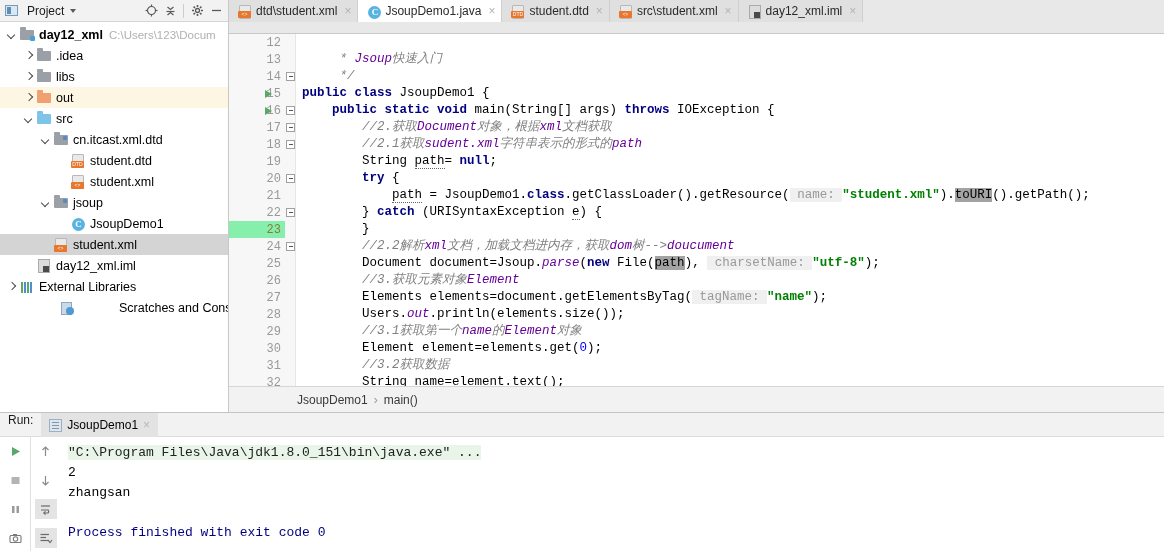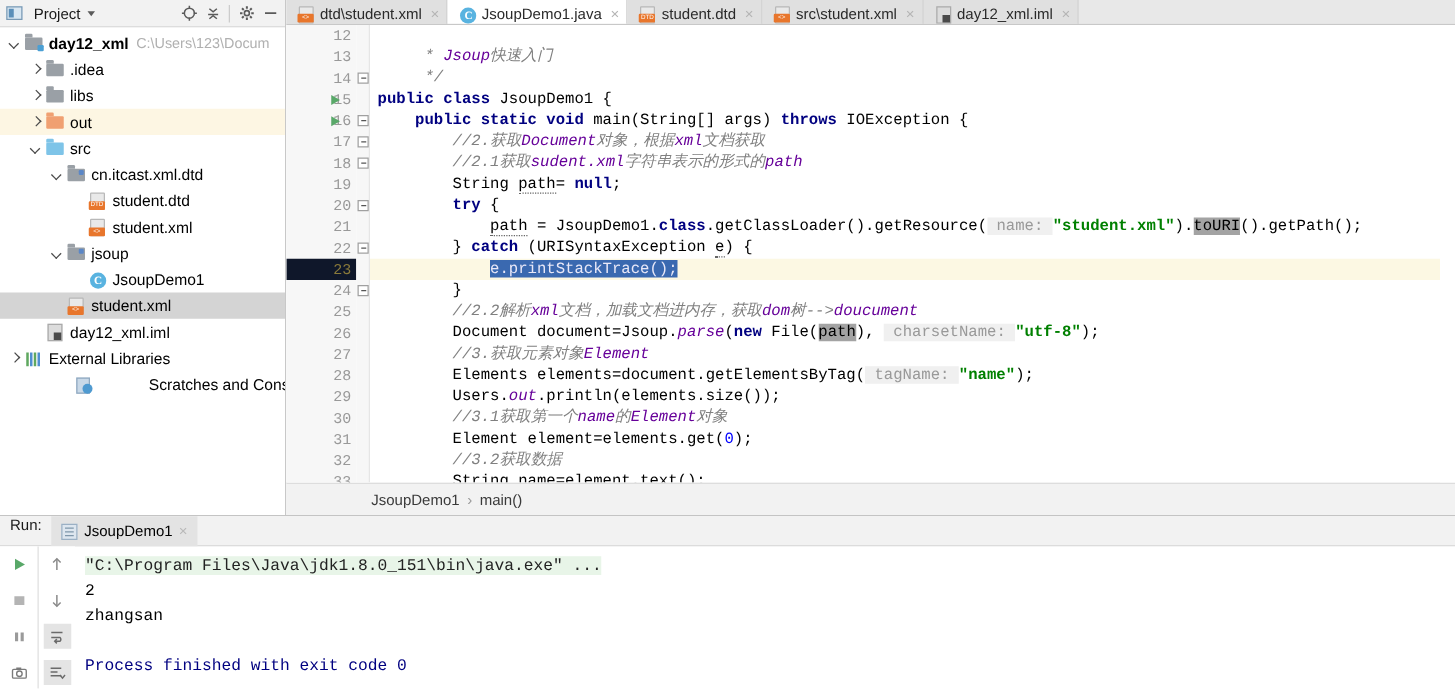--- a/index.html
+++ b/index.html
@@ -62,31 +62,31 @@
   .exlib i{display:block;width:2px;height:11px;background:#5fa85f;}
   .exlib i:nth-child(2){background:#4f8fd0;}
   .exlib i:nth-child(3){background:#5fa85f;}
   .exlib i:nth-child(4){background:#4f8fd0;}
   .scr{position:absolute;left:2px;top:2px;width:12px;height:12px;}
   .scr::before{content:"";position:absolute;left:0;top:0;width:9px;height:11px;background:#c9d9e8;border:1px solid #8fa8c0;}
   .scr::after{content:"";position:absolute;right:-1px;bottom:-1px;width:8px;height:8px;border-radius:50%;background:#4f9ad0;}
 
   
   .editor-area { flex:1; display:flex; flex-direction:column; border-left:1px solid #c8c8c8; overflow:hidden;}
-  .tabbar { height:20px; display:flex; background:#e8e8e8; border-bottom:1px solid #c8c8c8; overflow:hidden;}
+  .tabbar { height:34px; display:flex; background:#e8e8e8; border-bottom:1px solid #c8c8c8; overflow:hidden;}
   .tab { display:flex;align-items:center;gap:4px;padding:0 6px 0 8px; height:22px; font-size:12px; color:#2a2a2a; border-right:1px solid #cfcfcf; background:#e0e0e0;}
   .tab.active { background:#ffffff; }
   .tab .ti{width:15px;height:15px;flex:0 0 15px;position:relative;}
   .tab .x{color:#b4b4b4;font-size:12px;margin-left:3px;}
   .tabfill{flex:1;background:#e8e8e8;border-bottom:0;}
 
   .code-wrap { flex:1; position:relative; display:flex; overflow:hidden; background:#ffffff;}
   .gutter { width:56px; flex:0 0 56px; background:#f7f7f7; position:relative; }
   .gut-row { height:17px; display:flex; align-items:center; justify-content:flex-end; padding-right:4px; font-family:"Liberation Mono", monospace; font-size:12px; color:#999999;}
-  .gut-row.cur { background:#0f172a; color:#8a7a3a;padding-left:16px;}
+  .gut-row.cur { background:#86efac; color:#8a7a3a;padding-left:16px;}
   .runmark{position:absolute;left:33px;width:13px;height:17px;display:flex;align-items:center;justify-content:center;}
   .runmark::after{content:"";width:0;height:0;border-left:7px solid #59a869;border-top:4.5px solid transparent;border-bottom:4.5px solid transparent;}
   .foldcol{width:11px;flex:0 0 11px;background:#f7f7f7;border-right:1px solid #e6e6e6;position:relative;}
   .foldmark{position:absolute;left:1px;width:9px;height:17px;}
   .foldmark .bx{position:absolute;left:0;top:3.5px;width:9px;height:9px;border:1px solid #a0a0a0;background:#fff;}
   .foldmark .bx::after{content:"";position:absolute;left:1.5px;top:3.5px;width:4px;height:1px;background:#555;}
 
   .code { flex:1; position:relative; font-family:"Liberation Mono", monospace; font-size:12.5px; overflow:hidden;}
   .cl { height:17px; line-height:17px; white-space:pre; padding-left:6px;}
   .cl.cur { background:#fcf8e3; }
@@ -413,21 +413,20 @@
             <div class="cl"><span class="cm">     * </span><span class="nm">Jsoup</span><span class="cm">快速入门</span></div>
             <div class="cl"><span class="cm">     */</span></div>
             <div class="cl"><span class="kw">public class </span><span class="plain">JsoupDemo1 {</span></div>
             <div class="cl"><span class="plain">    </span><span class="kw">public static void </span><span class="plain">main(String[] args) </span><span class="kw">throws </span><span class="plain">IOException {</span></div>
             <div class="cl"><span class="cm">        //2.获取</span><span class="nm">Document</span><span class="cm">对象，根据</span><span class="nm">xml</span><span class="cm">文档获取</span></div>
             <div class="cl"><span class="cm">        //2.1获取</span><span class="nm">sudent.xml</span><span class="cm">字符串表示的形式的</span><span class="nm">path</span></div>
             <div class="cl"><span class="plain">        String </span><span class="ul">path</span><span class="plain">= </span><span class="kw">null</span><span class="plain">;</span></div>
             <div class="cl"><span class="plain">        </span><span class="kw">try</span><span class="plain"> {</span></div>
             <div class="cl"><span class="plain">            </span><span class="ul">path</span><span class="plain"> = JsoupDemo1.</span><span class="kw">class</span><span class="plain">.getClassLoader().getResource(</span><span class="hint"> name: </span><span class="st">"student.xml"</span><span class="plain">).</span><span class="wh">toURI</span><span class="plain">().getPath();</span></div>
             <div class="cl"><span class="plain">        } </span><span class="kw">catch</span><span class="plain"> (URISyntaxException </span><span class="ul">e</span><span class="plain">) {</span></div>
-            <div class="cl cur"><span class="plain">            </span><span class="selhl">e.printStackTrace();</span></div>
             <div class="cl"><span class="plain">        }</span></div>
             <div class="cl"><span class="cm">        //2.2解析</span><span class="nm">xml</span><span class="cm">文档，加载文档进内存，获取</span><span class="nm">dom</span><span class="cm">树--&gt;</span><span class="nm">doucument</span></div>
             <div class="cl"><span class="plain">        Document document=Jsoup.</span><span class="nm">parse</span><span class="plain">(</span><span class="kw">new </span><span class="plain">File(</span><span class="wh">path</span><span class="plain">), </span><span class="hint"> charsetName: </span><span class="st">"utf-8"</span><span class="plain">);</span></div>
             <div class="cl"><span class="cm">        //3.获取元素对象</span><span class="nm">Element</span></div>
             <div class="cl"><span class="plain">        Elements elements=document.getElementsByTag(</span><span class="hint"> tagName: </span><span class="st">"name"</span><span class="plain">);</span></div>
             <div class="cl"><span class="plain">        Users.</span><span class="nm">out</span><span class="plain">.println(elements.size());</span></div>
             <div class="cl"><span class="cm">        //3.1获取第一个</span><span class="nm">name</span><span class="cm">的</span><span class="nm">Element</span><span class="cm">对象</span></div>
             <div class="cl"><span class="plain">        Element element=elements.get(</span><span class="num">0</span><span class="plain">);</span></div>
             <div class="cl"><span class="cm">        //3.2获取数据</span></div>
             <div class="cl"><span class="plain">        String name=element.text();</span></div>

